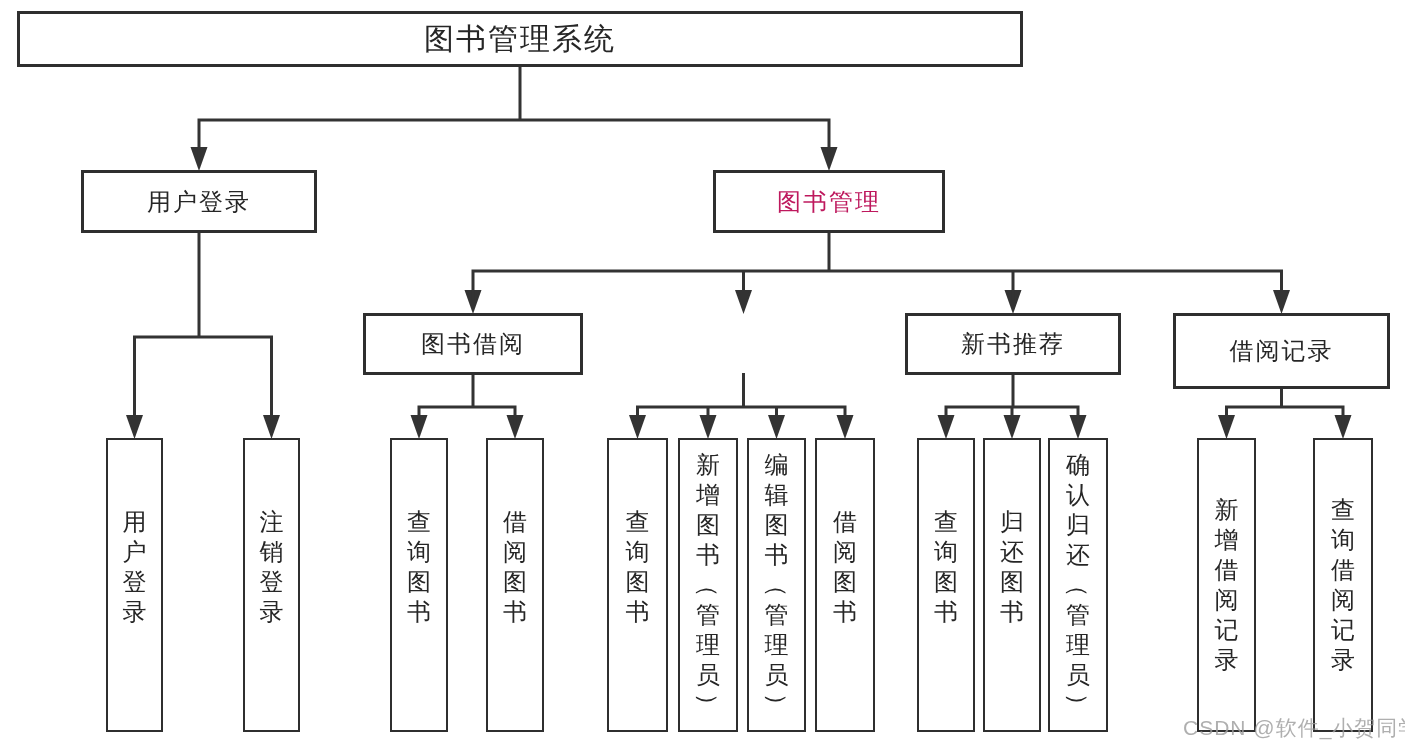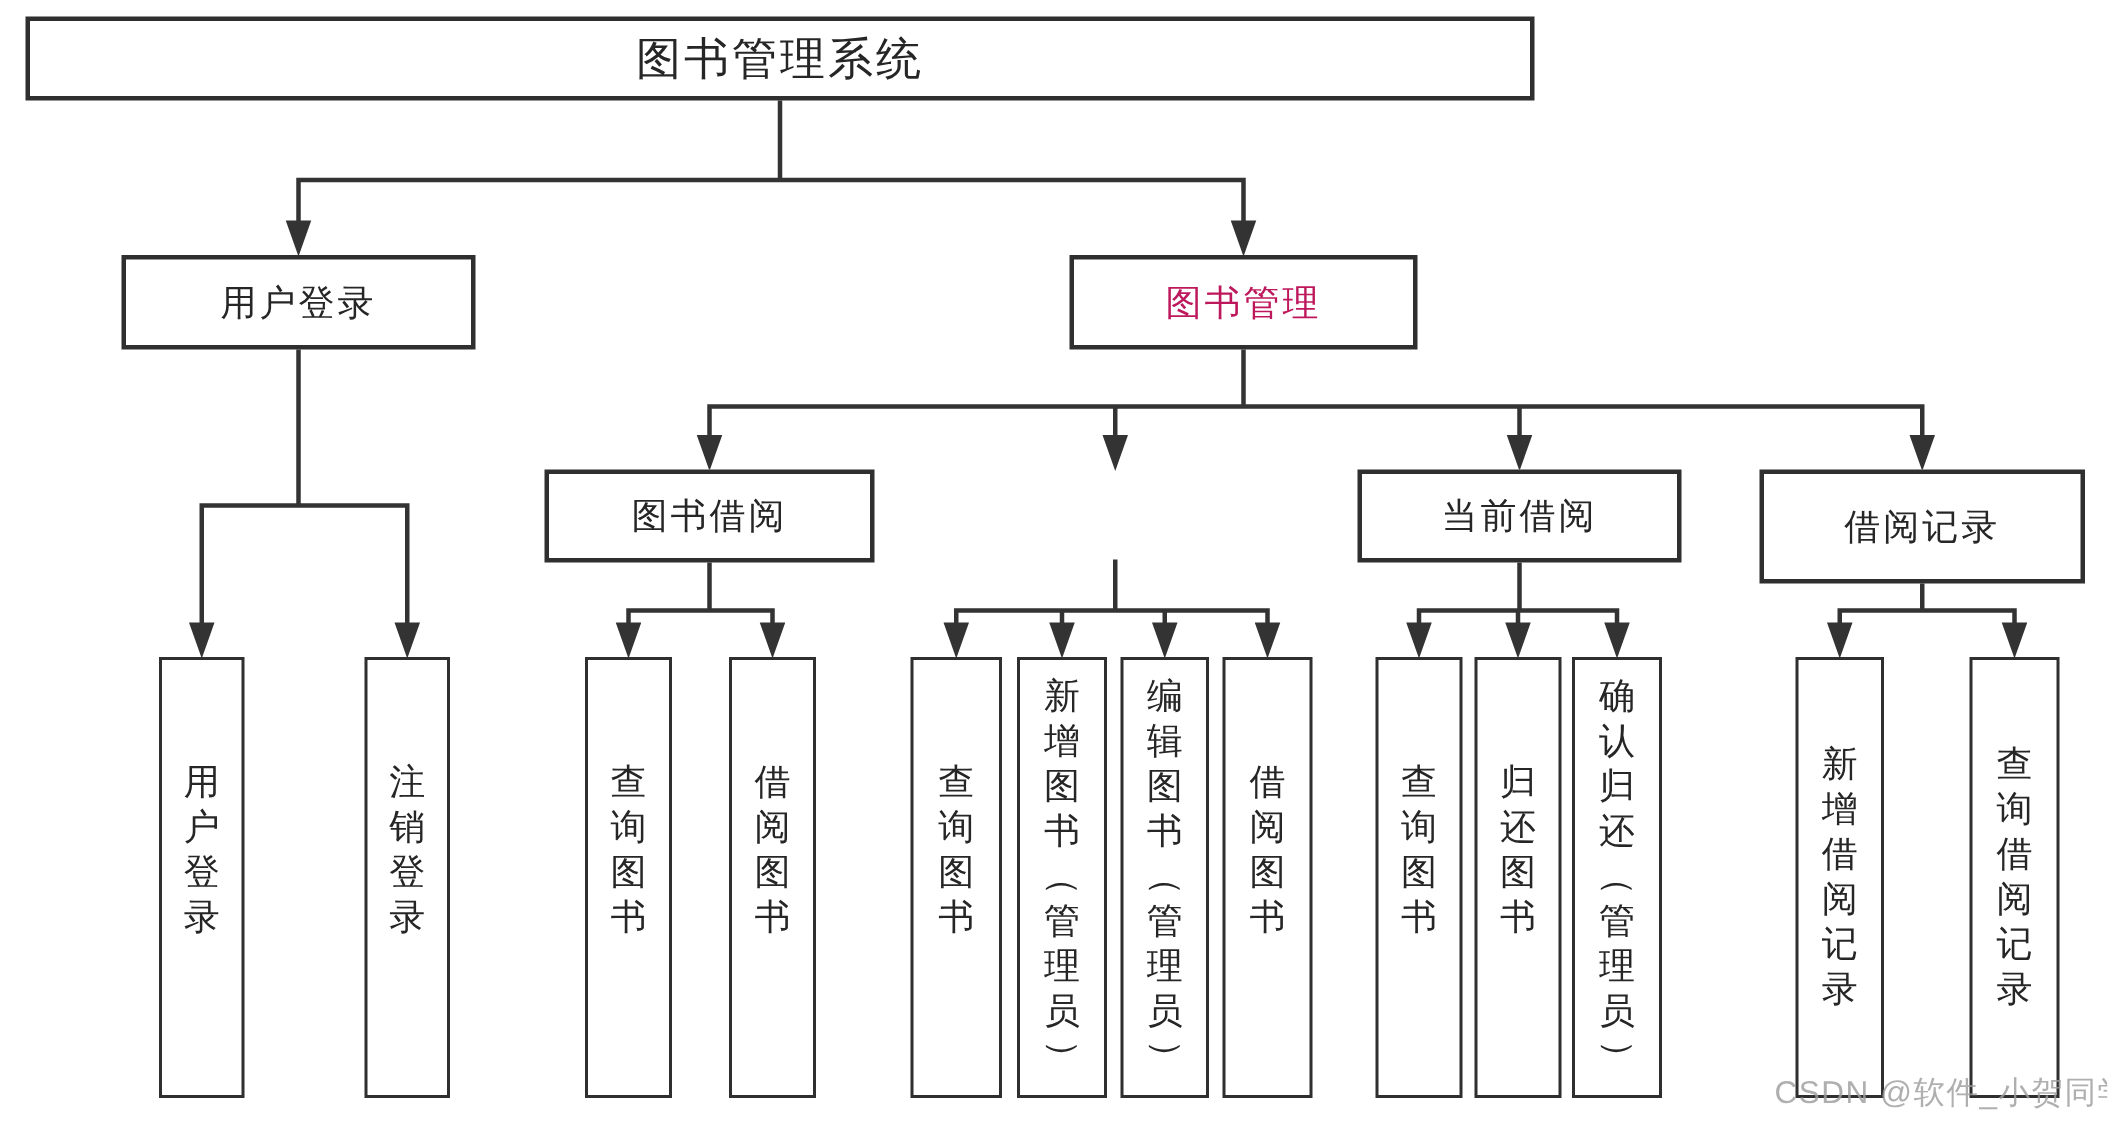--- a/index.html
+++ b/index.html
@@ -96,21 +96,21 @@
     <div class="node lv2" style="left: 81px; top: 170px; width: 236px; height: 63px; border-color: rgb(47, 47, 47); justify-content: center;">
       <div class="label" style="color: rgb(38, 38, 38);">用户登录</div>
     </div>
     <div class="node lv2" style="left: 713px; top: 170px; width: 232px; height: 63px; border-color: rgb(47, 47, 47);">
       <div class="label" style="color: #be185d;">图书管理</div>
     </div>
     <div class="node lv3" style="left: 363px; top: 313px; width: 220px; height: 62px; border-color: rgb(47, 47, 47);">
       <div class="label" style="color: rgb(38, 38, 38);">图书借阅</div>
     </div>
     <div class="node lv3" style="left: 905px; top: 313px; width: 216px; height: 62px; border-color: rgb(47, 47, 47);">
-      <div class="label" style="color: rgb(38, 38, 38);">当前借阅</div>
+      <div class="label" style="color: rgb(38, 38, 38);">新书推荐</div>
     </div>
     <div class="node lv3" style="left: 1173px; top: 313px; width: 217px; height: 76px; border-color: rgb(47, 47, 47);">
       <div class="label" style="color: rgb(38, 38, 38);">借阅记录</div>
     </div>
     <div class="node lv4 vert" style="left: 106px; top: 438px; width: 57px; height: 294px; border-color: rgb(47, 47, 47);">
       <div class="label nudge" style="color: rgb(38, 38, 38);">
         <span class="vchar">用</span>
         <span class="vchar">户</span>
         <span class="vchar">登</span>
         <span class="vchar">录</span>

